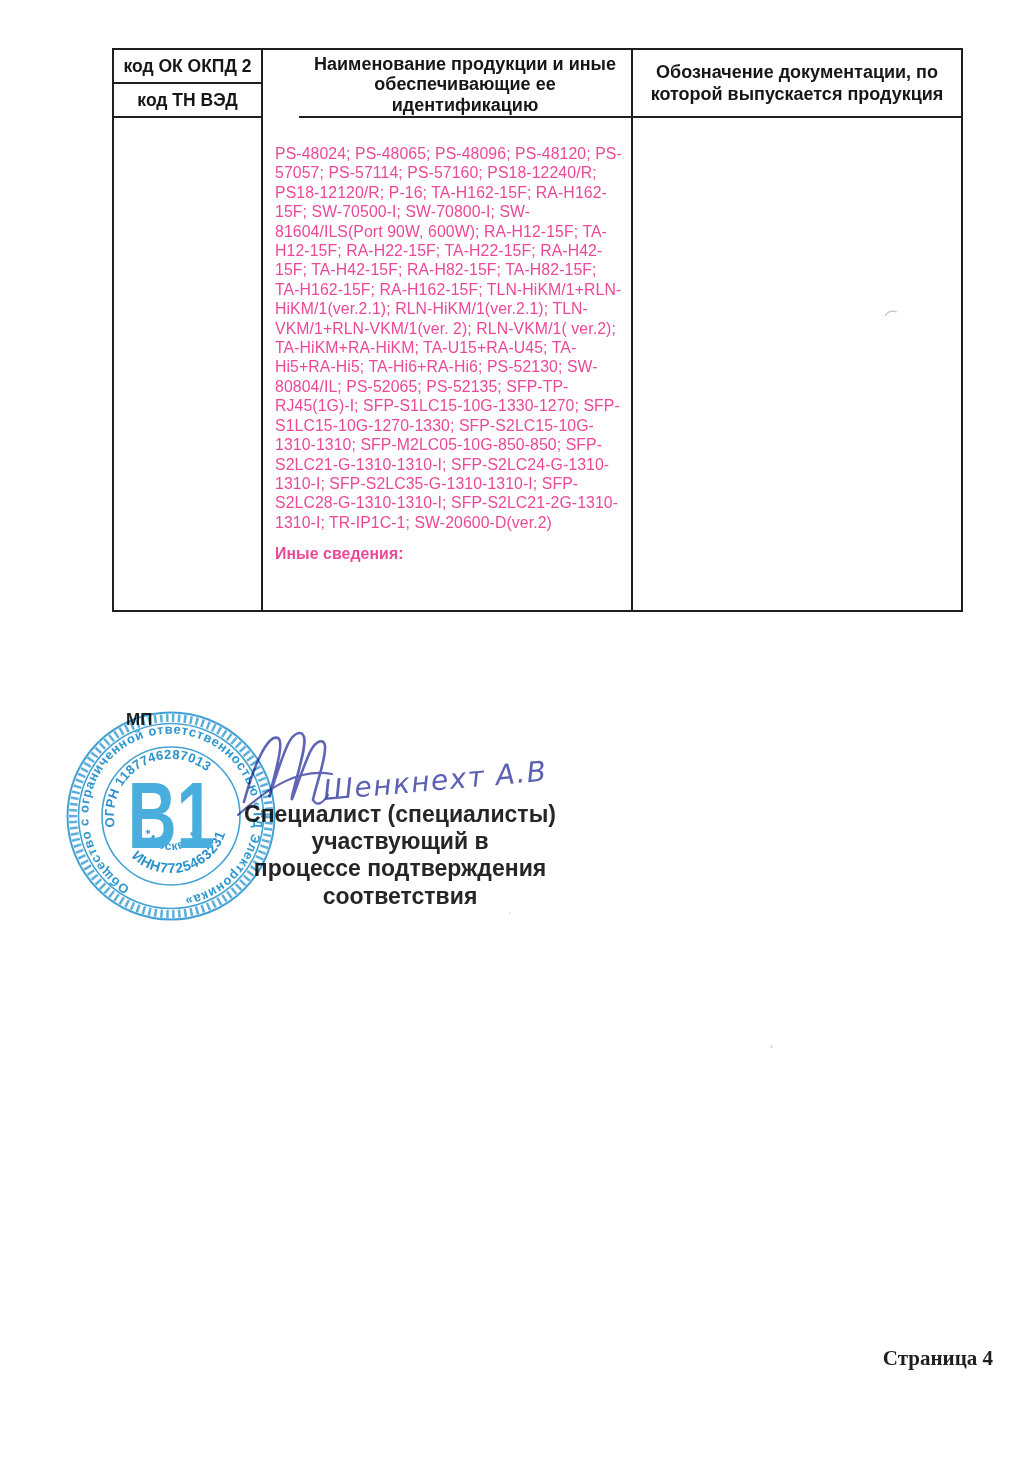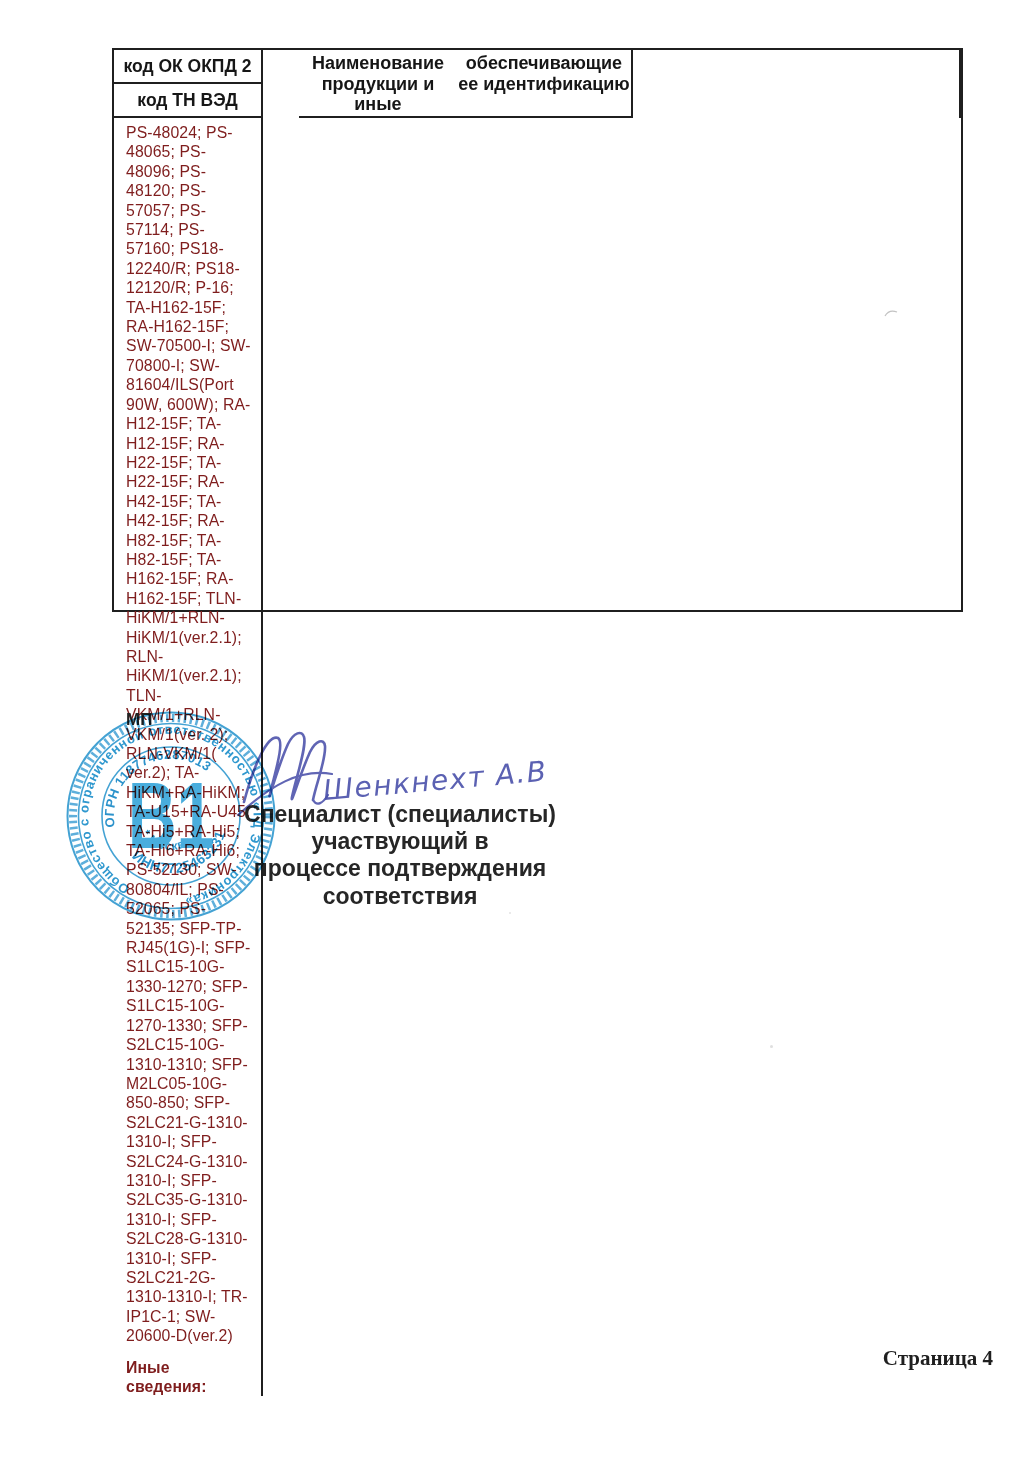--- a/index.html
+++ b/index.html
@@ -14,24 +14,24 @@
     border:2px solid #1f1f1f;box-sizing:border-box;
     display:grid;grid-template-columns:149px 370px 1fr;grid-template-rows:68px 1fr;
   }
   .cell{box-sizing:border-box;}
   .b-r{border-right:2px solid #1f1f1f;}
   .b-b{border-bottom:2px solid #1f1f1f;}
   .hdr{font-weight:bold;text-align:center;color:#161616;}
   .hdr-col1{display:flex;flex-direction:column;}
   .hdr-col1 .half{flex:1;display:flex;align-items:center;justify-content:center;font-size:17.5px;font-weight:bold;}
   .hdr-col1 .half:first-child{border-bottom:2px solid #1f1f1f;}
-  .hdr-col2{font-size:18px;line-height:20.5px;padding-top:3px;display:flex;flex-direction:row;justify-content:center;margin-left:36px;}
+  .hdr-col2{font-size:18px;line-height:20.5px;padding-top:3px;display:flex;flex-direction:column;justify-content:center;margin-left:36px;}
   .hdr-col3{font-size:18px;line-height:22px;display:flex;flex-direction:column;justify-content:center;}
   .body-col2{
-    padding:5px 8px 0 12px;font-size:15.8px;line-height:19.4px;color:#7f1d1d;
+    padding:26px 8px 0 12px;font-size:15.8px;line-height:19.4px;color:#ec4899;
     letter-spacing:0.1px;
   }
   .other-info{font-weight:bold;margin-top:12px;}
 
   
   .sig-head{
     position:absolute;left:200px;top:684px;width:400px;text-align:center;
     font-weight:bold;font-size:17px;line-height:27.2px;color:#262626;z-index:2;
   }
   .mp-label{
@@ -72,20 +72,24 @@
 
   <div class="tbl">
 
     <div class="cell b-r b-b hdr hdr-col1">
       <div class="half">код ОК ОКПД 2</div>
       <div class="half">код ТН ВЭД</div>
     </div>
     <div class="cell b-r b-b hdr hdr-col2">
       <div>Наименование продукции и иные</div>
       <div>обеспечивающие ее идентификацию</div>
+    </div>
+    <div class="cell b-b hdr hdr-col3">
+      <div>Обозначение документации, по</div>
+      <div>которой выпускается продукция</div>
     </div>
 
     <div class="cell b-r"></div>
     <div class="cell b-r body-col2">
       <span>PS-48024; PS-48065; PS-48096; PS-48120; PS-57057; PS-57114; PS-57160; PS18-12240/R; PS18-12120/R; P-16; TA-H162-15F; RA-H162-15F; SW-70500-I; SW-70800-I; SW-81604/ILS(Port 90W, 600W); RA-H12-15F; TA-H12-15F; RA-H22-15F; TA-H22-15F; RA-H42-15F; TA-H42-15F; RA-H82-15F; TA-H82-15F; TA-H162-15F; RA-H162-15F; TLN-HiKM/1+RLN-HiKM/1(ver.2.1); RLN-HiKM/1(ver.2.1); TLN-VKM/1+RLN-VKM/1(ver. 2); RLN-VKM/1( ver.2); TA-HiKM+RA-HiKM; TA-U15+RA-U45; TA-Hi5+RA-Hi5; TA-Hi6+RA-Hi6; PS-52130; SW-80804/IL; PS-52065; PS-52135; SFP-TP-RJ45(1G)-I; SFP-S1LC15-10G-1330-1270; SFP-S1LC15-10G-1270-1330; SFP-S2LC15-10G-1310-1310; SFP-M2LC05-10G-850-850; SFP-S2LC21-G-1310-1310-I; SFP-S2LC24-G-1310-1310-I; SFP-S2LC35-G-1310-1310-I; SFP-S2LC28-G-1310-1310-I; SFP-S2LC21-2G-1310-1310-I; TR-IP1C-1; SW-20600-D(ver.2)</span>
       <div class="other-info">Иные сведения:</div>
     </div>
     <div class="cell"></div>
   </div>
 

